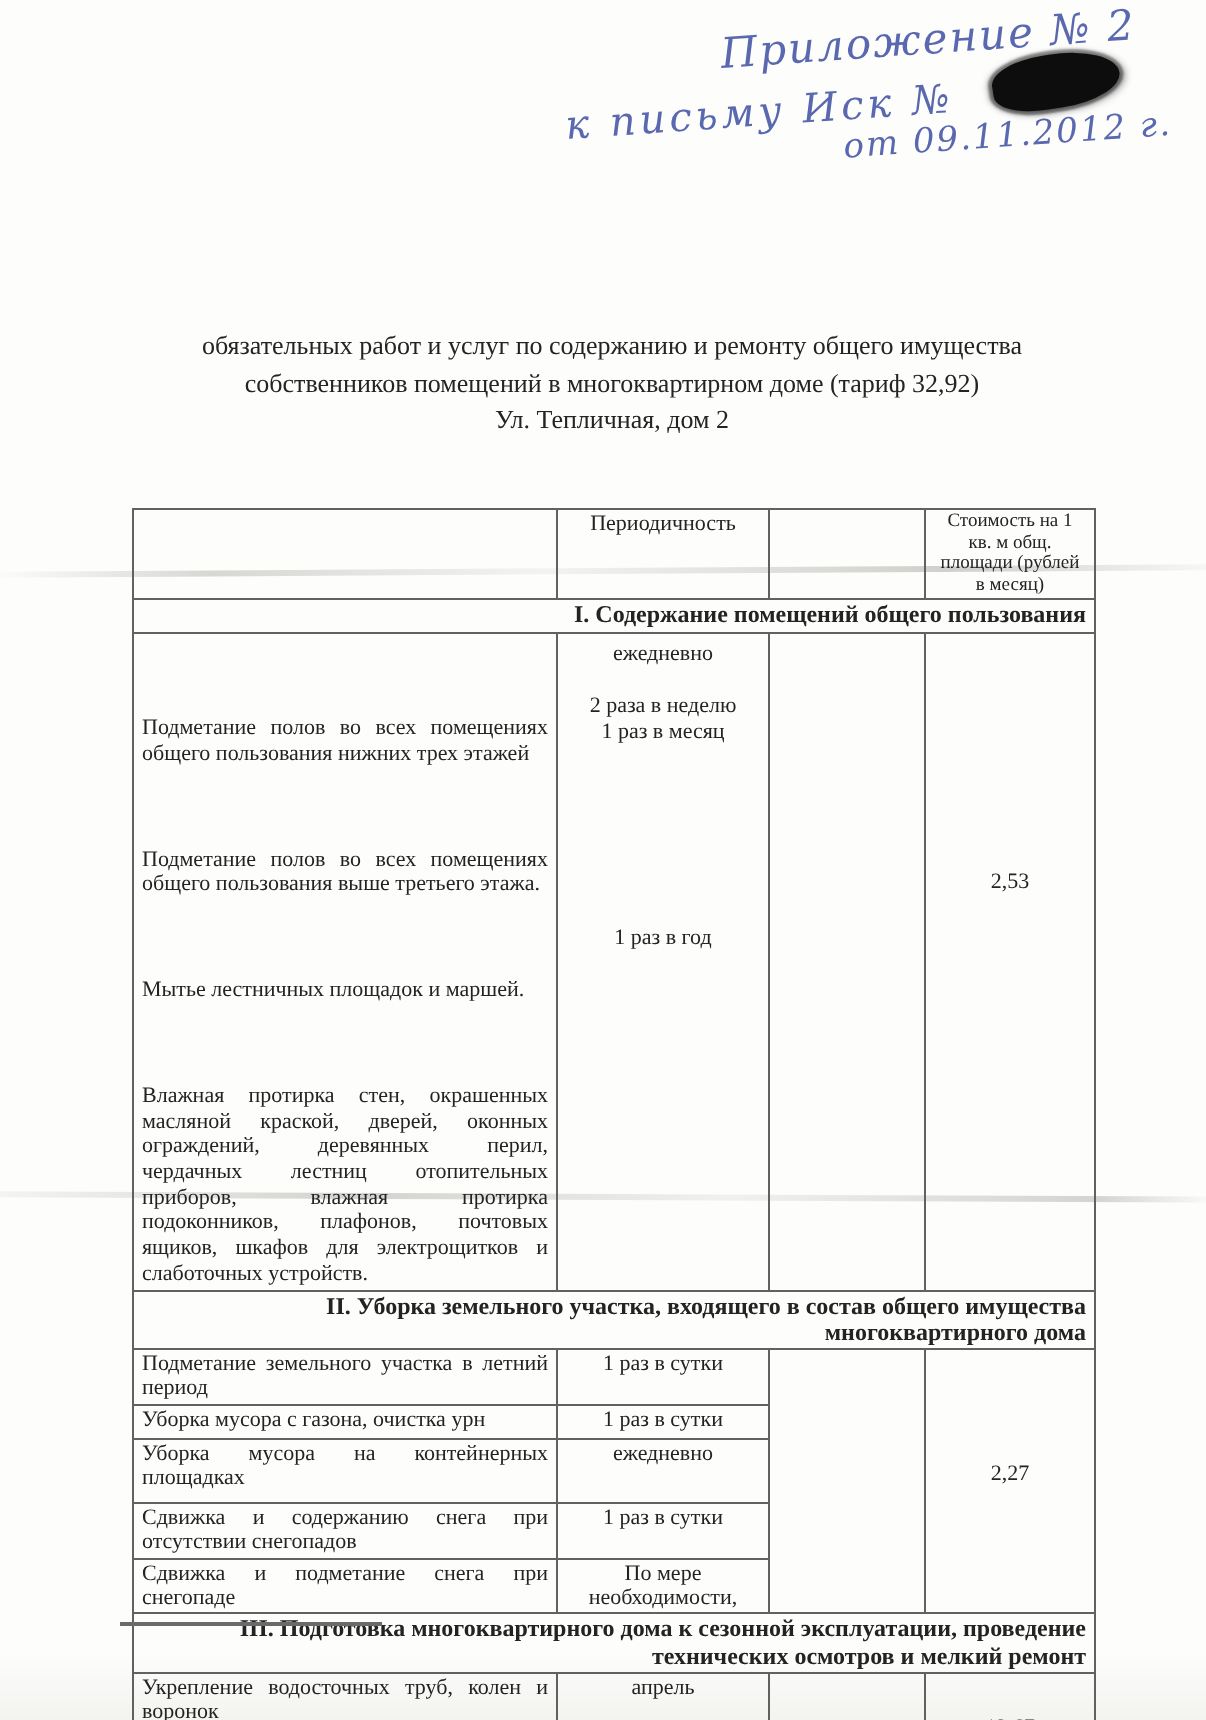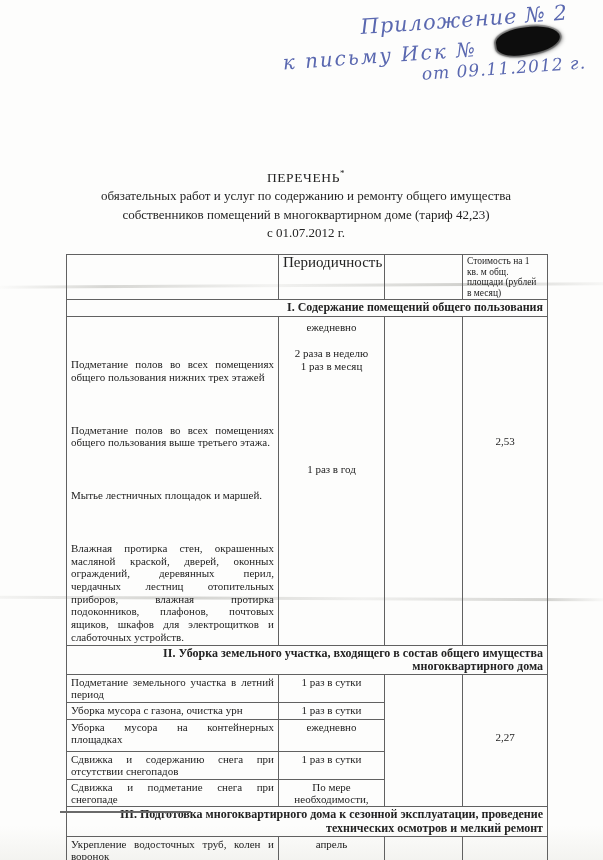--- a/index.html
+++ b/index.html
@@ -55,22 +55,22 @@
   .t-heading { font-size: 13.5px; letter-spacing: 0.6px; }
   .t-heading sup { font-size: 9px; }
 
   
   table.doc-table {
     position: absolute; left: 66px; top: 254px; width: 481px;
     border-collapse: collapse; table-layout: fixed;
     font-size: 11px; line-height: 12.4px; color: #232323;
   }
   .doc-table td { border: 1px solid #616161; vertical-align: top; padding: 1px 4px; }
-  .head-period { text-align: center; font-size: 15px; padding-top: 2px; }
-  .head-cost { font-size: 9.5px; line-height: 10.6px; padding-top: 2px; }
+  .head-period { text-align: center; font-size: 11px; padding-top: 2px; }
+  .head-cost { text-align: center; font-size: 9.5px; line-height: 10.6px; padding-top: 2px; }
   .sec-title {
     text-align: right; font-weight: bold; font-size: 12px; line-height: 13.2px;
     padding: 1px 8px;
   }
   .works { text-align: justify; padding: 2px 5px 1px 6px; }
   .s1works { padding: 3px 5px 1px 17px; }
   .s1works p { text-align: justify; line-height: 12.7px; margin-top: 40px; }
   .period { text-align: center; }
   .rel { position: relative; }
   .abs { position: absolute; left: 0; width: 100%; text-align: center; }
@@ -90,24 +90,23 @@
   <div class="crease crease-2"></div>
 
   <div class="handwriting">
     <div class="hw1">Приложение № 2</div>
     <div class="hw2">к письму Иск №</div>
     <div class="hw3">от 09.11.2012 г.</div>
   </div>
   <div class="ink-blot"></div>
 
   <div class="title-block">
-    <div class="t-heading"><span>ПЕРЕЧЕНЬ</span><sup>*</sup></div>
     <div class="t-line">обязательных работ и услуг по содержанию и ремонту общего имущества</div>
-    <div class="t-line">собственников помещений в многоквартирном доме (тариф 42,23)</div>
-    <div class="t-line">с 01.07.2012 г.</div>
+    <div class="t-line">собственников помещений в многоквартирном доме (тариф 32,92)</div>
+    <div class="t-line">Ул. Тепличная, дом 2</div>
   </div>
 
   <table class="doc-table">
     <colgroup>
       <col style="width:212px">
         <col style="width:106px">
         <col style="width:78px">
         <col style="width:85px">
     </colgroup>
 

